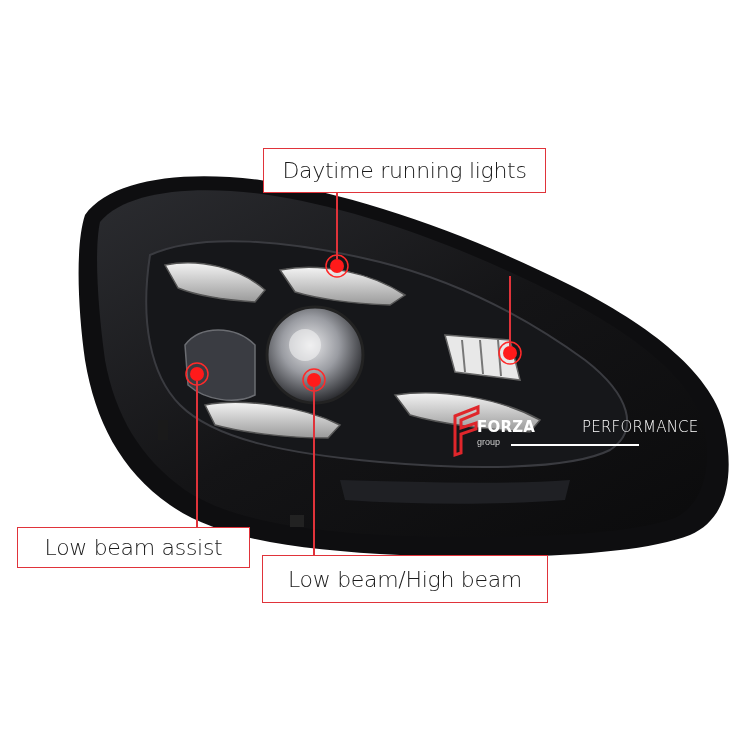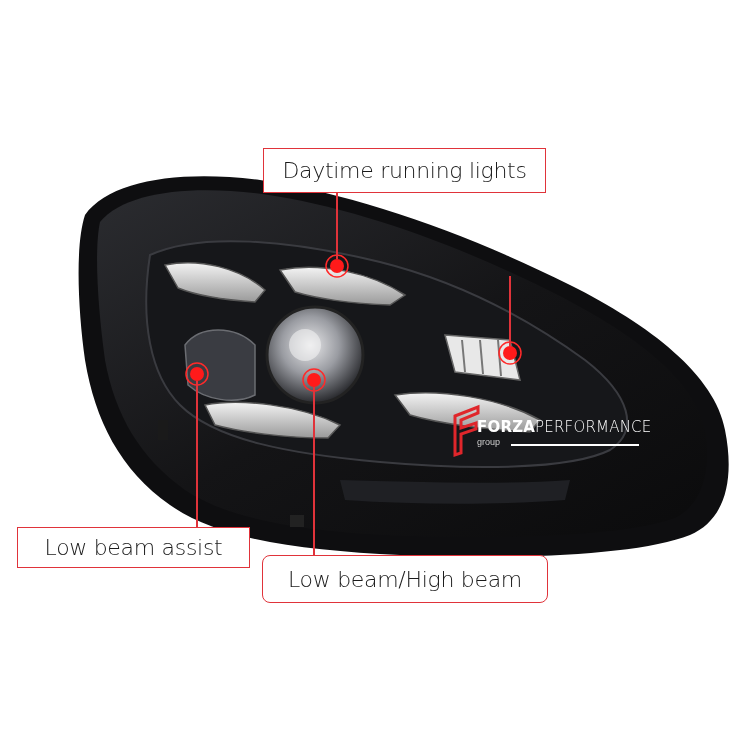--- a/index.html
+++ b/index.html
@@ -94,25 +94,25 @@
   <div class="leader" style="left:196px; top:381px; height:147px;"></div>
   <div class="leader" style="left:313px; top:387px; height:168px;"></div>
 
   
   <div class="callout" style="left:263px; top:148px; width:283px; height:45px;">
     <span>Daytime running lights</span>
   </div>
   <div class="callout" style="left:17px; top:527px; width:233px; height:41px;">
     <span>Low beam assist</span>
   </div>
-  <div class="callout" style="left:262px; top:555px; width:286px; height:48px;border-radius:8px;">
+  <div class="callout" style="left:262px; top:555px; width:286px; height:48px;">
     <span>Low beam/High beam</span>
   </div>
 
   
   <div class="logo">
     <div class="logo-name">
-      <b>FORZA</b><span style="font-weight:300;">PERFORMANCE</span>
+      <b>FORZA</b><span style="font-weight:300;padding-left:47px;">PERFORMANCE</span>
     </div>
     <div class="logo-group">group</div>
     <div class="logo-line"></div>
   </div>
 </div>
 
 </body></html>

